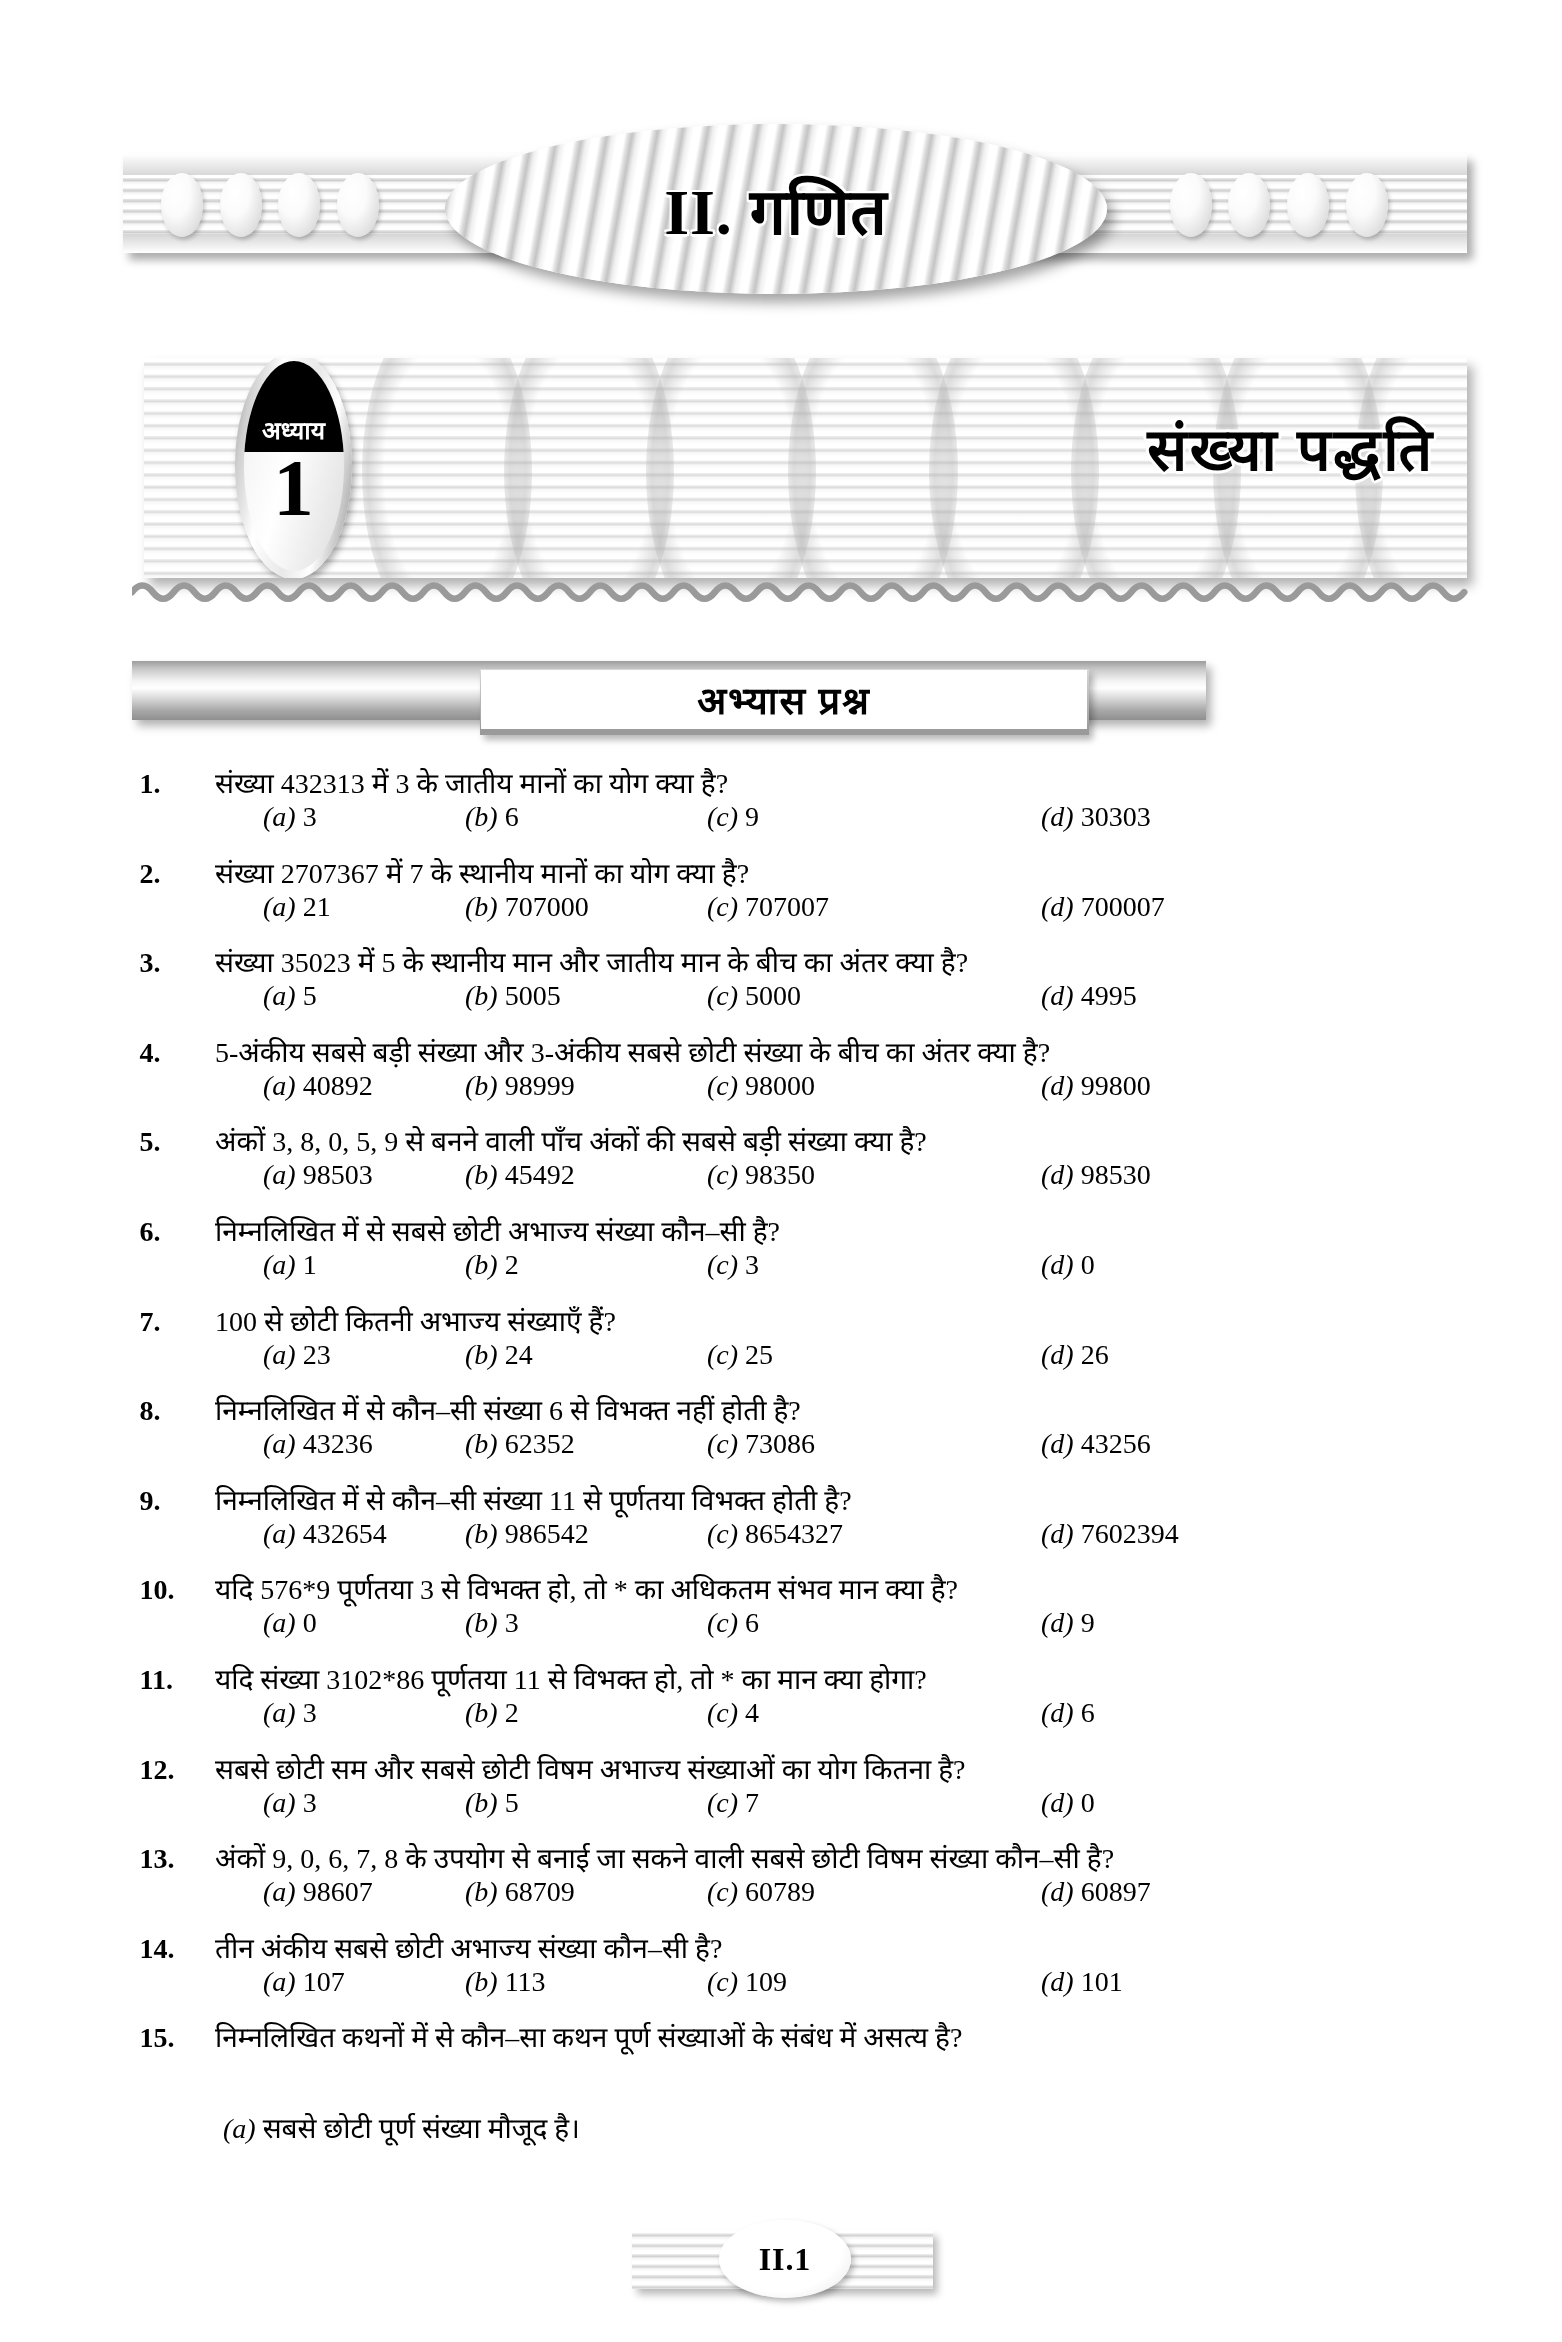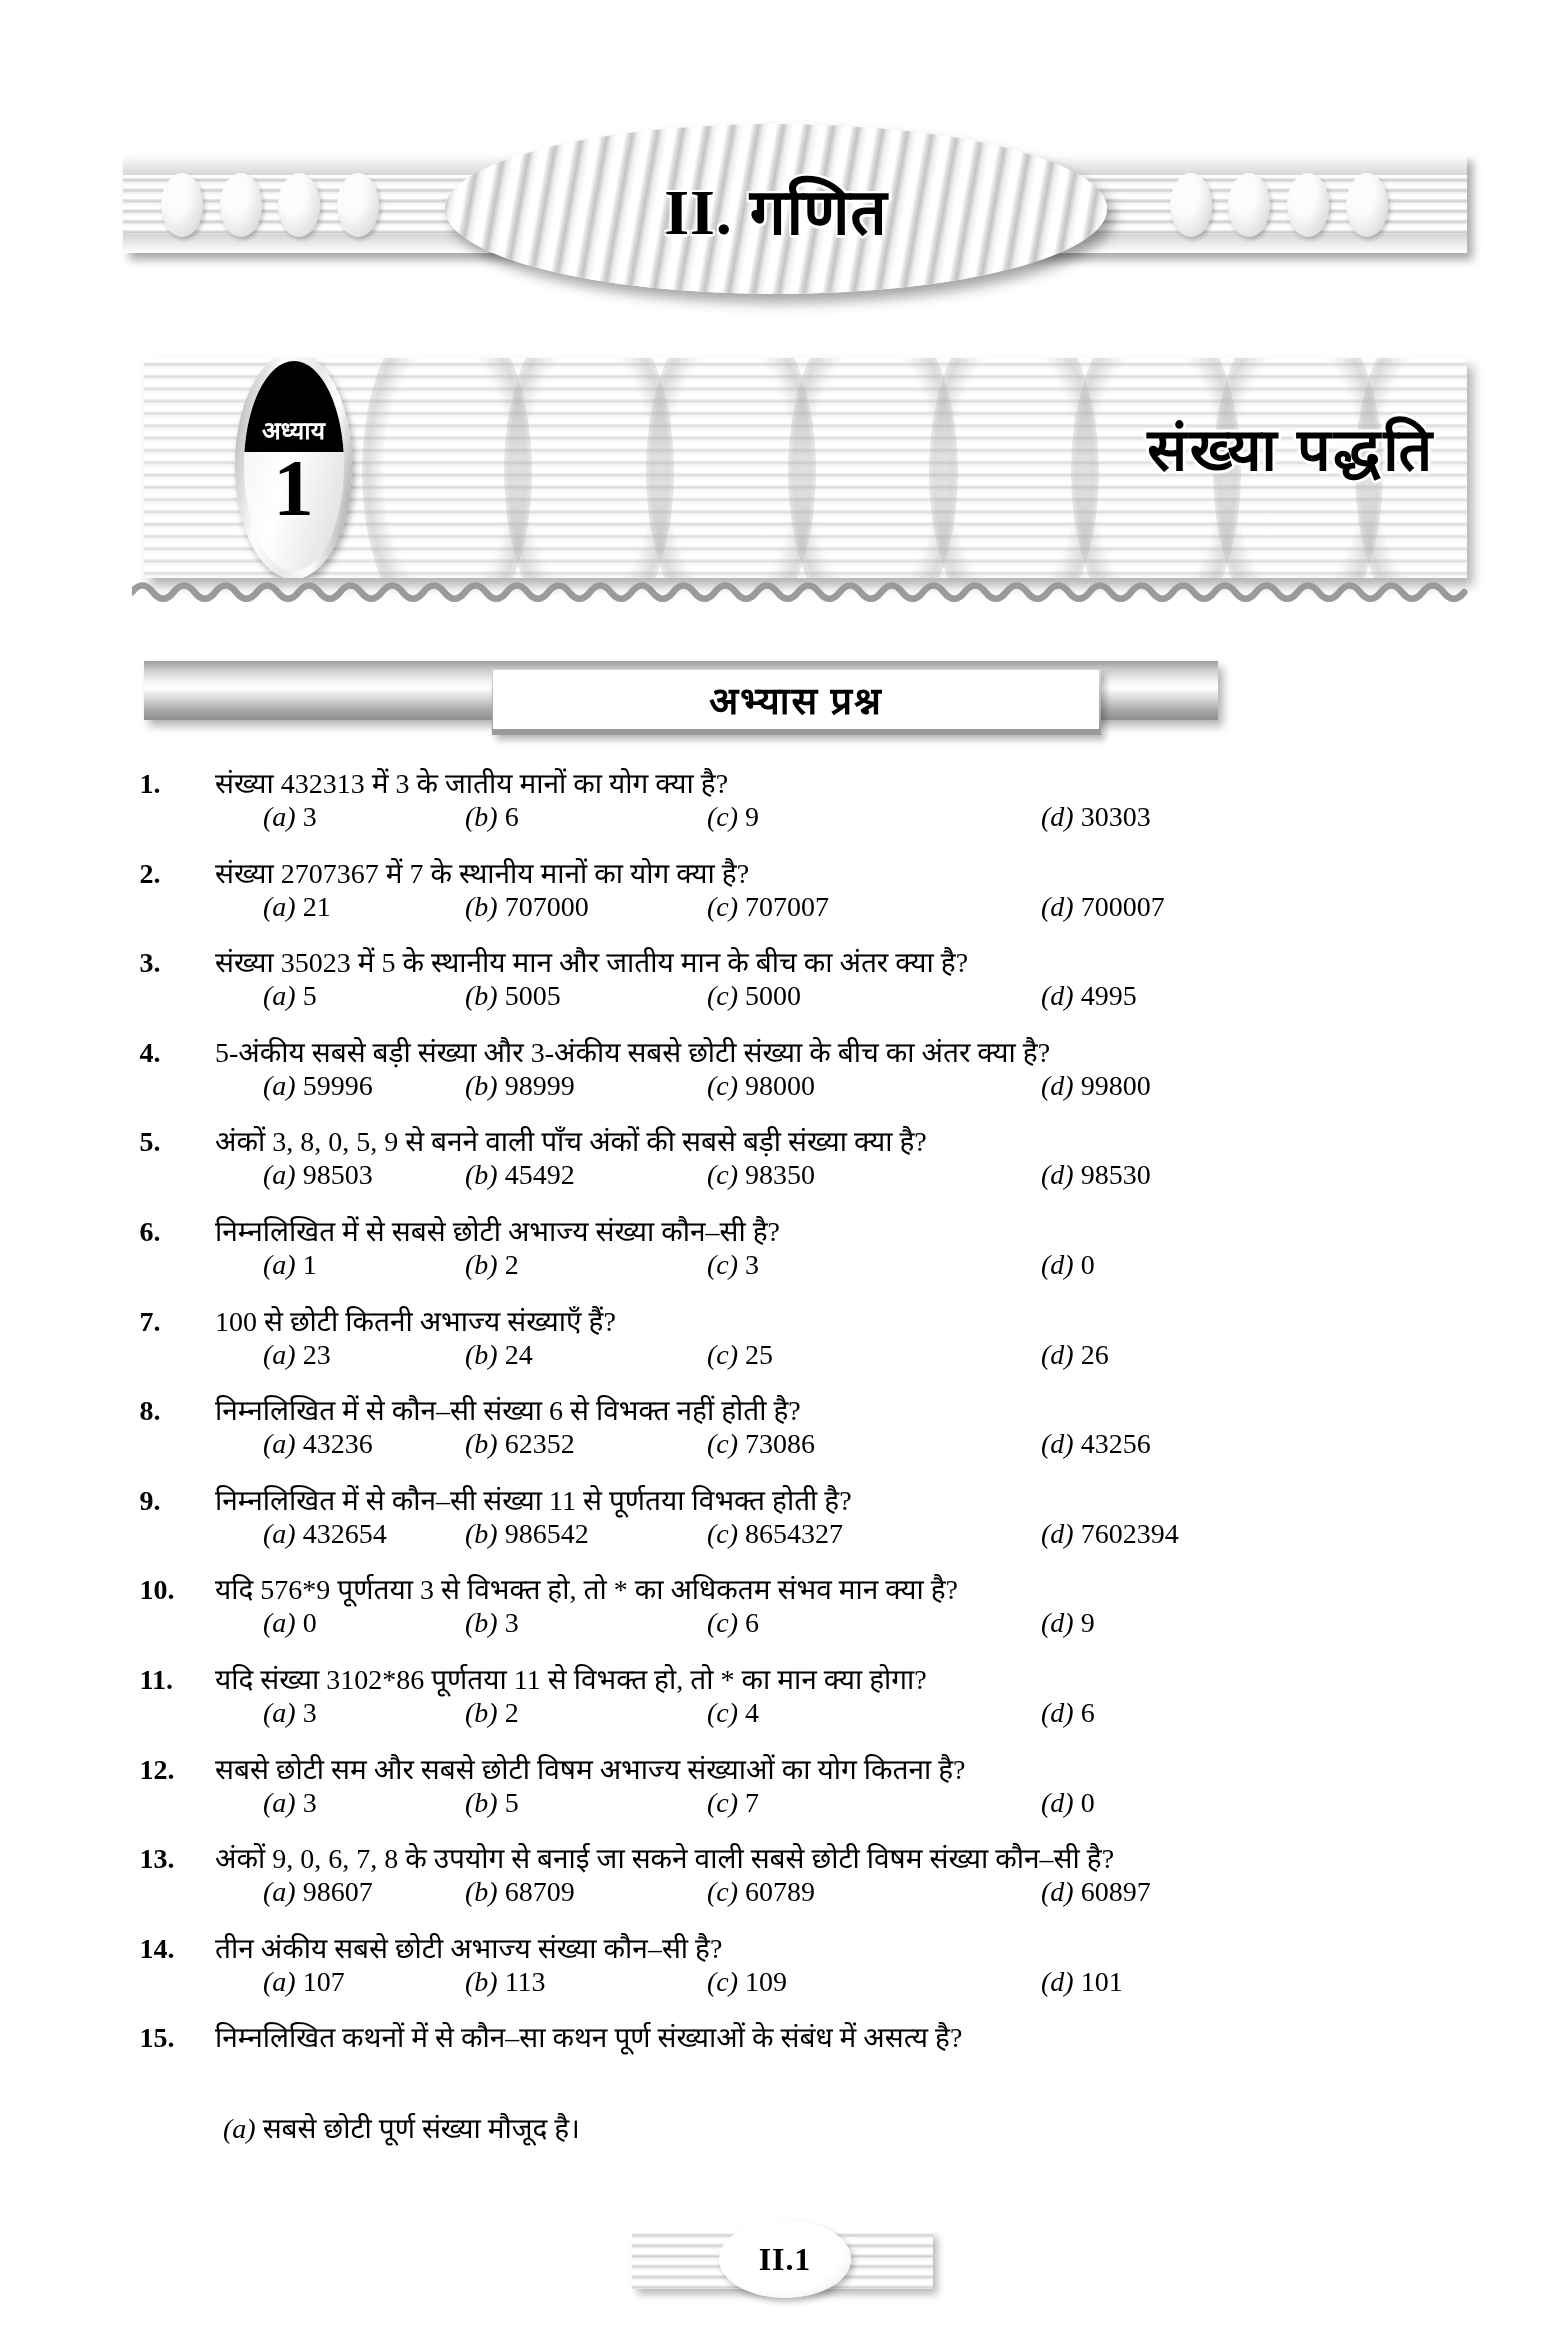--- a/index.html
+++ b/index.html
@@ -182,21 +182,21 @@
     position: absolute;
     left: 132px;
     top: 577px;
     width: 1336px;
     height: 26.5px;
   }
 
   
   #exercise-bar {
     position: absolute;
-    left: 144px;
+    left: 132px;
     top: 661px;
     width: 1074px;
     height: 59px;
     background: linear-gradient(to bottom,
       #9d9d9d 0%, #c9c9c9 14%, #f4f4f4 34%,
       #ffffff 46%, #d2d2d2 66%, #a8a8a8 84%, #8f8f8f 100%);
     box-shadow: 4.7px 5.7px 8.5px rgba(0,0,0,0.3);
   }
   #exercise-plate {
     position: absolute;
@@ -394,21 +394,21 @@
         <span class="opt opt-d"><span class="lbl">(d)</span> <span>4995</span></span>
       </div>
       <div class="q-spacer"></div>
     </div>
     <div class="q-block">
       <div class="q-line">
         <span class="q-num">4.</span>
         <span class="q-text">5-अंकीय सबसे बड़ी संख्या और 3-अंकीय सबसे छोटी संख्या के बीच का अंतर क्या है?</span>
       </div>
       <div class="opt-row">
-        <span class="opt opt-a"><span class="lbl">(a)</span> <span>59996</span></span>
+        <span class="opt opt-a"><span class="lbl">(a)</span> <span>40892</span></span>
         <span class="opt opt-b"><span class="lbl">(b)</span> <span>98999</span></span>
         <span class="opt opt-c"><span class="lbl">(c)</span> <span>98000</span></span>
         <span class="opt opt-d"><span class="lbl">(d)</span> <span>99800</span></span>
       </div>
       <div class="q-spacer"></div>
     </div>
     <div class="q-block">
       <div class="q-line">
         <span class="q-num">5.</span>
         <span class="q-text">अंकों 3, 8, 0, 5, 9 से बनने वाली पाँच अंकों की सबसे बड़ी संख्या क्या है?</span>

